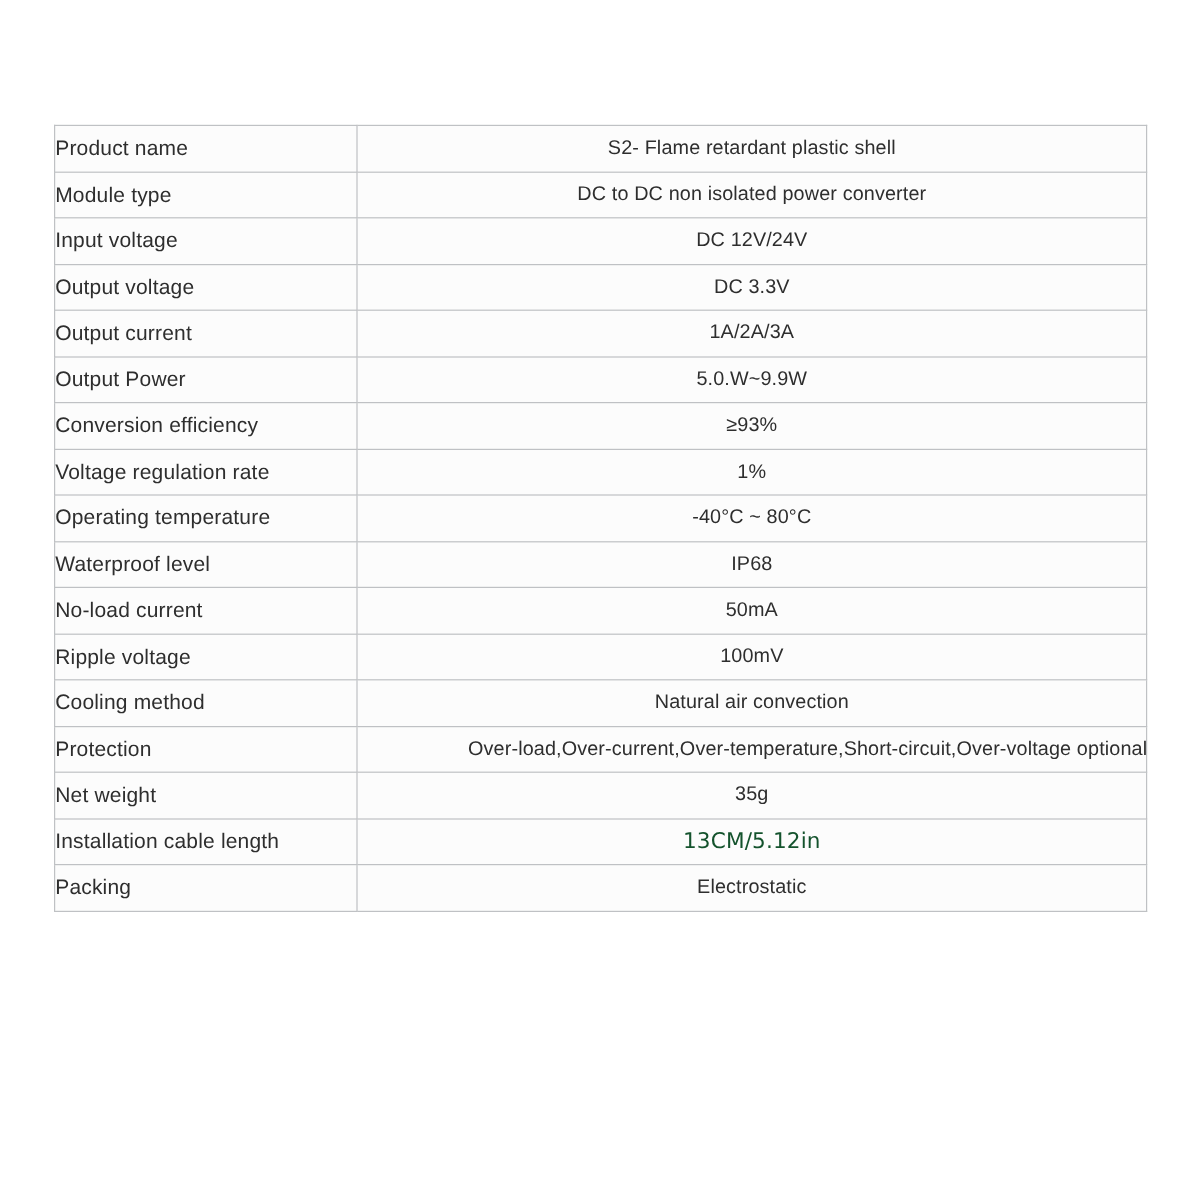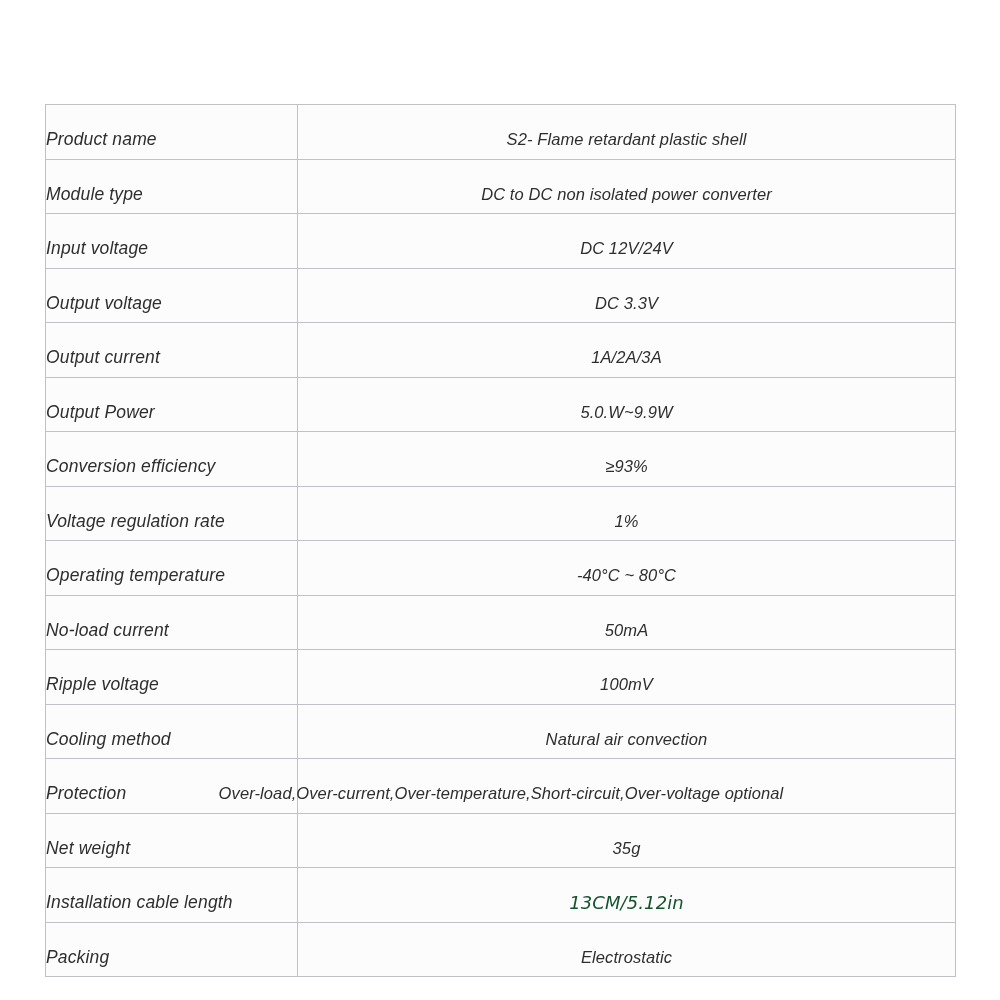--- a/index.html
+++ b/index.html
@@ -29,26 +29,25 @@
     background: #fdfdfd;
   }
 
   table.spec-table col.col-label { width: 252px; }
   table.spec-table col.col-value { width: 658px; }
 
   table.spec-table td {
     height: 37.5px;
     border: 1px solid #bfc1c4;
     background: #fcfcfc;
-    padding: 16px 0 0 0;
+    padding: 0 0 0 0;
     vertical-align: middle;
     color: #2e2e2e;
     overflow: visible;
     white-space: nowrap;
-    font-style: italic;
   }
 
   td.label-cell {
     padding-left: 16px;
     text-align: left;
     font-size: 17.5px;
     letter-spacing: 0.15px;
   }
 
   td.value-cell {
@@ -61,21 +60,21 @@
   td.value-cell.overflow-value {
     font-size: 16.5px;
   }
   td.value-cell.overflow-value .overflow-text {
     display: block;
     position: relative;
     width: 658px;
     margin-left: -252px;
     padding-left: 0;
     width: 910px;
-    text-align: center;
+    text-align: right;
     white-space: nowrap;
     background: transparent;
     pointer-events: none;
     z-index: 2;
   }
 
   
   td.value-cell.alt-face {
     font-family: "DejaVu Sans", sans-serif;
     font-size: 15.5px;
@@ -127,20 +126,24 @@
         </tr>
         <tr>
           <td class="label-cell">Voltage regulation rate</td>
           <td class="value-cell">1%</td>
         </tr>
         <tr>
           <td class="label-cell">Operating temperature</td>
           <td class="value-cell">-40°C ~ 80°C</td>
         </tr>
         <tr>
+          <td class="label-cell">Waterproof level</td>
+          <td class="value-cell">IP68</td>
+        </tr>
+        <tr>
           <td class="label-cell">No-load current</td>
           <td class="value-cell">50mA</td>
         </tr>
         <tr>
           <td class="label-cell">Ripple voltage</td>
           <td class="value-cell">100mV</td>
         </tr>
         <tr>
           <td class="label-cell">Cooling method</td>
           <td class="value-cell">Natural air convection</td>

